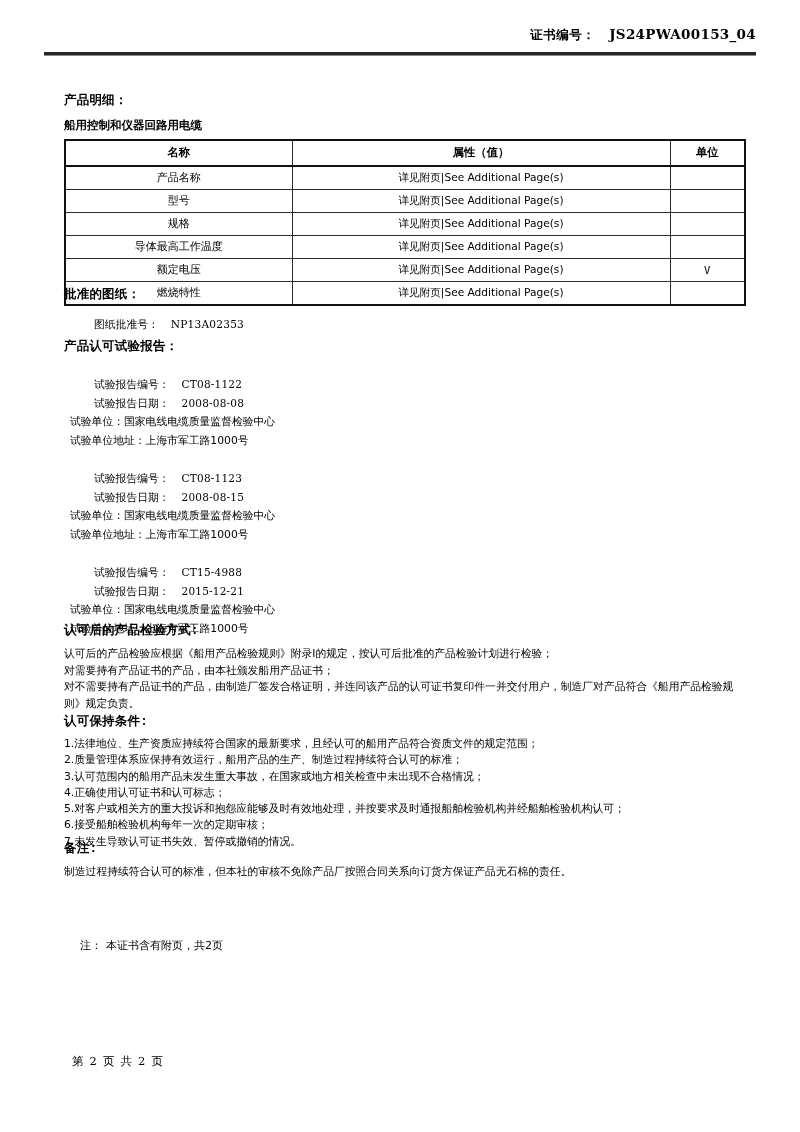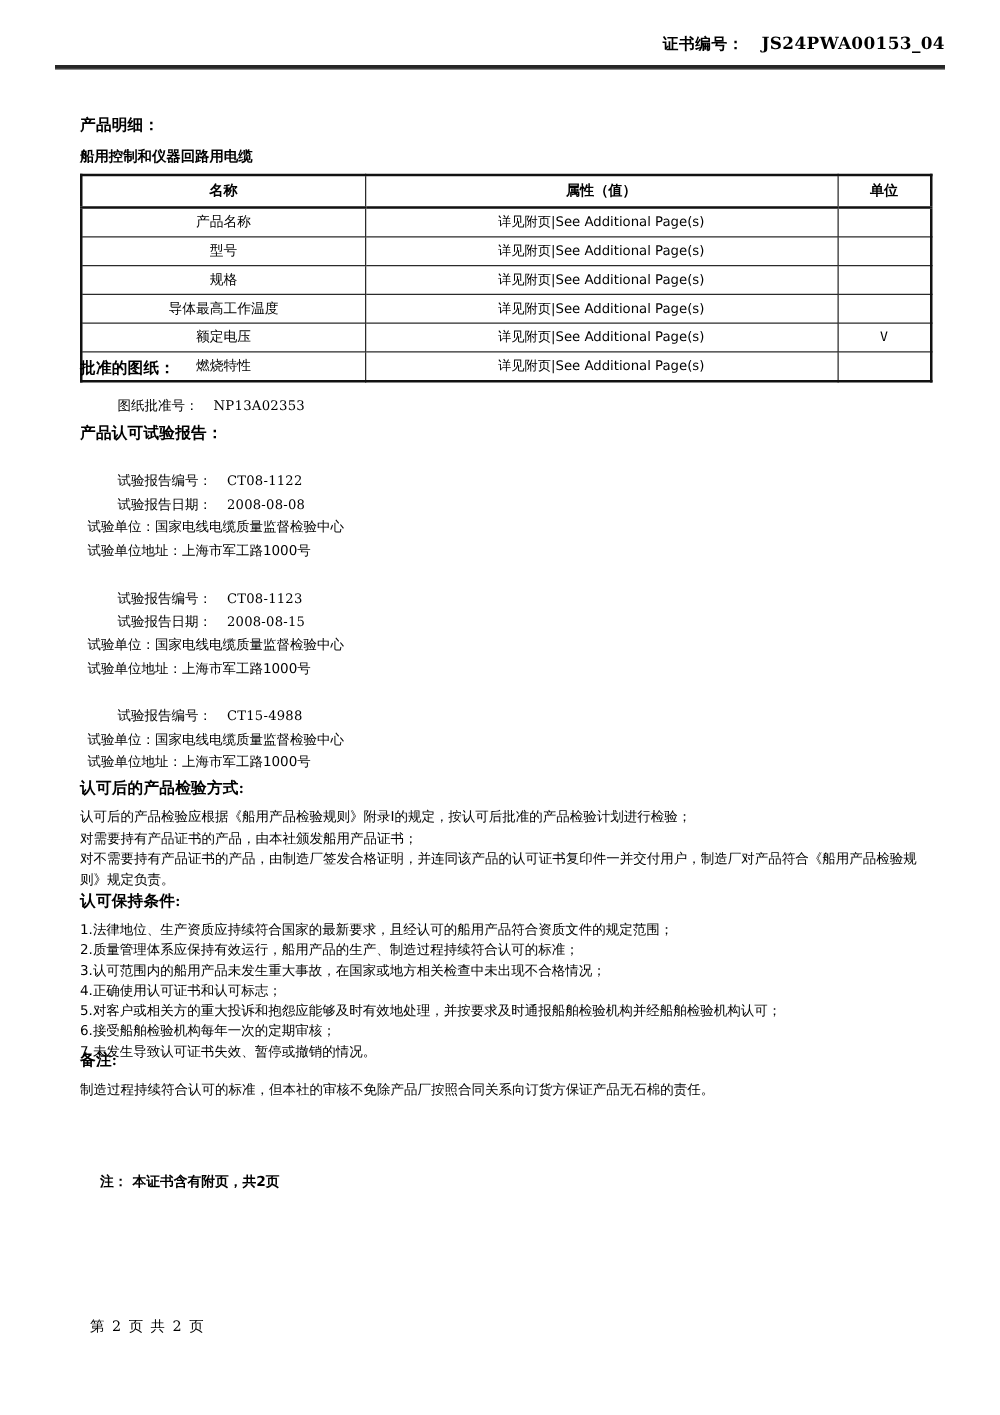--- a/index.html
+++ b/index.html
@@ -52,21 +52,21 @@
     left: 44px;
     top: 52px;
     width: 712px;
     height: 3px;
     background: #262626;
     border-bottom: 1px solid #8c8c8c;
   }
 
   
   .sec-title {
-    font-family: Liberation Serif, serif;
+    font-family: Liberation Mono, monospace;
     font-weight: bold;
     font-size: 12.5px;
     letter-spacing: 0.2px;
     white-space: nowrap;
   }
   .sub-title {
     font-family: "DejaVu Sans", "Liberation Sans", sans-serif;
     font-weight: bold;
     font-size: 11.5px;
     white-space: nowrap;
@@ -211,21 +211,21 @@
   }
   #remarks .sec-title { margin-bottom: 7px; }
 
   
   #attachment-note {
     position: absolute;
     left: 80px;
     top: 938px;
     font-family: "DejaVu Sans", "Liberation Sans", sans-serif;
     font-size: 11px;
-    font-weight: bold;
+    font-weight: normal;
     white-space: nowrap;
   }
   #attachment-note .note-lead { margin-right: 4px; }
 
   
   #page-footer {
     position: absolute;
     left: 72px;
     top: 1054px;
     font-family: "DejaVu Serif", "Liberation Serif", serif;
@@ -332,20 +332,23 @@
         <span class="kv-inline">试验单位：</span><span class="kv-inline">国家电线电缆质量监督检验中心</span>
       </div>
       <div class="kv-row indent-1">
         <span class="kv-inline">试验单位地址：</span><span class="kv-inline">上海市军工路1000号</span>
       </div>
     </div>
 
     <div class="report-block">
       <div class="kv-row indent-1">
         <span class="kv-label">试验报告编号：</span><span class="kv-value mono">CT15-4988</span>
+      </div>
+      <div class="kv-row indent-1">
+        <span class="kv-label">试验报告日期：</span><span class="kv-value mono">2015-12-21</span>
       </div>
       <div class="kv-row indent-1">
         <span class="kv-inline">试验单位：</span><span class="kv-inline">国家电线电缆质量监督检验中心</span>
       </div>
       <div class="kv-row indent-1">
         <span class="kv-inline">试验单位地址：</span><span class="kv-inline">上海市军工路1000号</span>
       </div>
     </div>
   </div>
 

